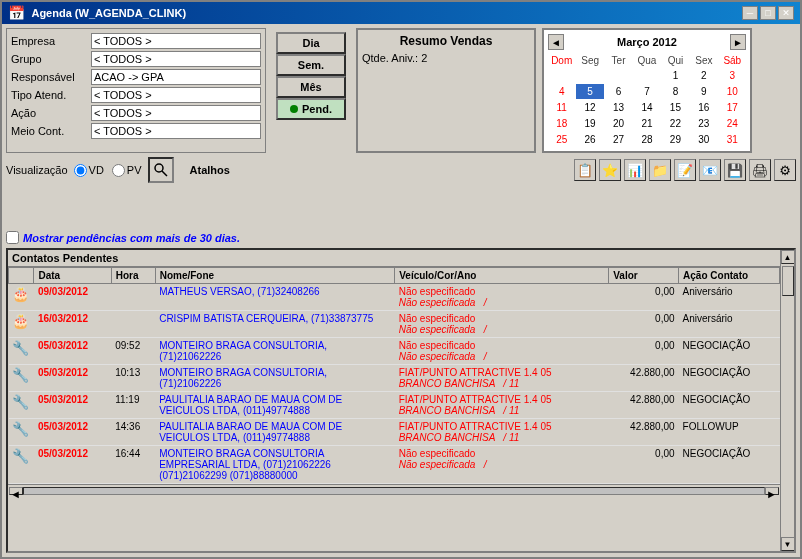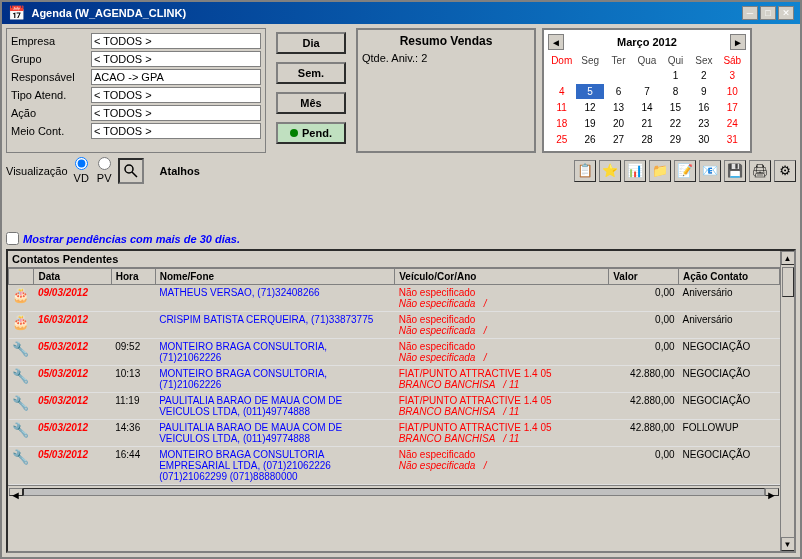--- a/index.html
+++ b/index.html
@@ -14,21 +14,21 @@
     
     .content { flex: 1; padding: 4px; display: flex; flex-direction: column; gap: 4px; }
     
     .top-section { display: flex; gap: 6px; }
     
     .form-panel { background: #d4d0c8; border: 1px solid #808080; padding: 4px; flex: 0 0 260px; }
     .form-row { display: flex; align-items: center; margin-bottom: 2px; }
     .form-label { width: 80px; font-size: 11px; color: #000; }
     .form-value { border: 1px solid #808080; background: white; height: 16px; font-size: 11px; padding: 0 2px; flex: 1; display: flex; align-items: center; }
     
-    .buttons-panel { display: flex; flex-direction: column; gap: 8px; padding: 4px; }
+    .buttons-panel { display: flex; flex-direction: column; gap: 0; padding: 4px; }
     .btn-day, .btn-sem, .btn-mes, .btn-pend { width: 70px; height: 22px; border: 2px outset #808080; background: #d4d0c8; font-size: 11px; font-weight: bold; cursor: pointer; display: flex; align-items: center; justify-content: center; }
     .btn-pend { background: #c0e0c0; }
     .btn-pend-dot { width: 8px; height: 8px; background: green; border-radius: 50%; margin-right: 4px; }
     
     .resumo-panel { border: 2px solid #808080; background: #d4d0c8; padding: 4px; flex: 0 0 180px; }
     .resumo-title { text-align: center; font-size: 12px; font-weight: bold; background: #d4d0c8; margin-bottom: 4px; }
     .resumo-line { font-size: 11px; margin-bottom: 2px; }
     .resumo-red { color: red; }
     
     .calendar-panel { border: 2px solid #808080; background: white; padding: 4px; flex: 0 0 210px; }
@@ -36,30 +36,30 @@
     .cal-nav { width: 16px; height: 16px; background: #d4d0c8; border: 1px solid #808080; cursor: pointer; display: flex; align-items: center; justify-content: center; font-size: 10px; }
     .cal-title { font-size: 11px; font-weight: bold; }
     .cal-grid { display: grid; grid-template-columns: repeat(7, 1fr); gap: 1px; }
     .cal-head { text-align: center; font-size: 10px; color: #444; padding: 1px; }
     .cal-day { text-align: center; font-size: 10px; padding: 2px 1px; cursor: pointer; }
     .cal-day.today { background: #316ac5; color: white; }
     .cal-day.weekend { color: red; }
     .cal-head.weekend { color: red; }
     .vis-label { font-size: 11px; }
     .radio-group { display: flex; gap: 8px; }
-    .radio-item { display: flex; align-items: center; gap: 2px; font-size: 11px; flex-direction: column; }
+    .radio-item { display: flex; align-items: flex-start; gap: 2px; font-size: 11px; }
     .toolbar-icons { display: flex; gap: 3px; margin-left: auto; }
     .tool-icon { width: 22px; height: 22px; border: 1px outset #808080; background: #d4d0c8; display: flex; align-items: center; justify-content: center; cursor: pointer; font-size: 13px; }
     
     .pendencias-section { display: flex; align-items: center; gap: 4px; margin-top: 44px; }
     .pendencias-text { color: blue; font-size: 11px; font-style: italic; font-weight: bold; }
     .data-table { width: 100%; border-collapse: collapse; font-size: 10px; }
     .data-table th { background: #d4d0c8; border: 1px solid #808080; padding: 2px 4px; text-align: left; font-size: 10px; position: sticky; top: 0; }
     .data-table td { border-bottom: 1px solid #e0e0e0; padding: 2px 4px; vertical-align: top; }
-    .col-data { color: red; font-weight: bold; font-style: italic; }
+    .col-data { color: red; font-weight: bold; }
     .col-hora { color: #000; }
     .col-nome { color: blue; }
     .col-veiculo { color: red; }
     .col-veiculo2 { color: red; font-style: italic; }
     .col-valor { text-align: right; }
     .col-acao { color: #000; }
     .icon-cell { text-align: center; }
     
     .scrollbar-h { height: 12px; background: #d4d0c8; border-top: 1px solid #808080; display: flex; align-items: center; padding: 0 1px; }
     .scrollbar-track { flex: 1; height: 8px; background: #c0c0c0; border: 1px inset #808080; }

